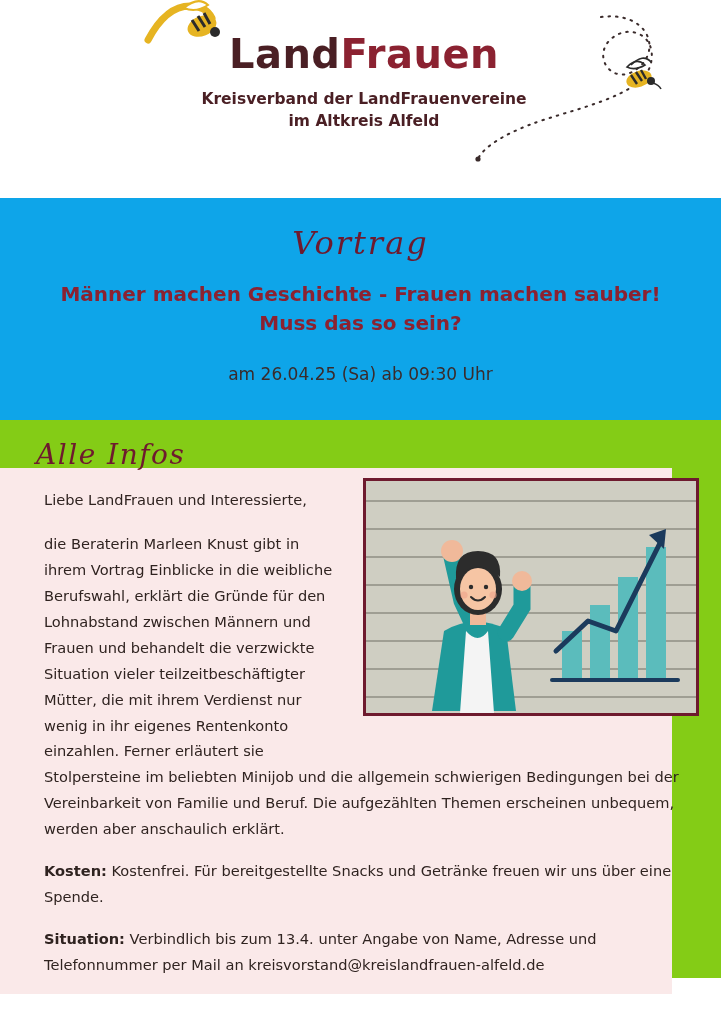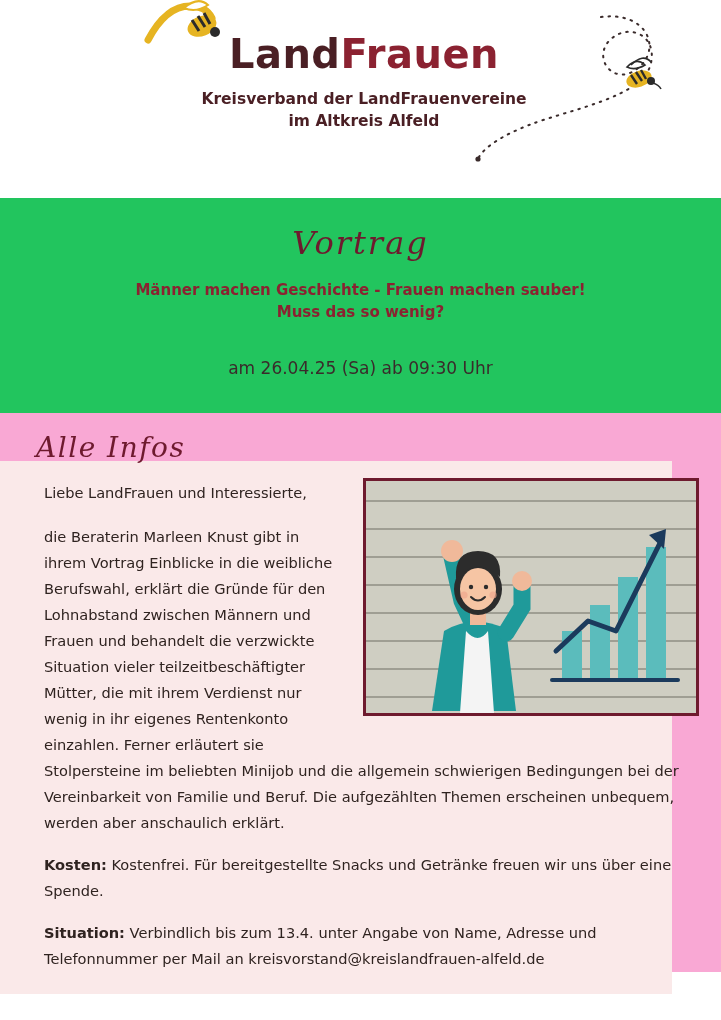--- a/index.html
+++ b/index.html
@@ -74,49 +74,49 @@
   .bee-path {
     position: absolute;
     right: 40px;
     top: 5px;
     width: 230px;
     height: 160px;
   }
 
   
   .event-banner {
-    background: #22c55e;
+    background: #0ea5e9;
     padding: 26px 26px 30px 26px;
     text-align: center;
   }
   .script-vortrag {
     font-family: "DejaVu Serif", serif;
     font-style: italic;
     font-size: 32px;
     color: #6e1a2e;
     letter-spacing: 2px;
     margin-bottom: 18px;
   }
   .event-title {
     color: #8b2231;
-    font-size: 15px;
+    font-size: 20px;
     font-weight: bold;
     line-height: 1.45;
-    margin-bottom: 30px;
+    margin-bottom: 22px;
   }
   .event-meta {
     color: #3a2b2b;
     font-size: 17px;
     line-height: 1.75;
   }
 
   
   .info-section {
     position: relative;
-    background: #f9a8d4;
+    background: #84cc16;
   }
   .info-head {
     font-family: "DejaVu Serif", serif;
     font-style: italic;
     font-size: 28px;
     color: #6e1a2e;
     letter-spacing: 1.5px;
     padding: 18px 0 8px 36px;
   }
   .info-bg {
@@ -220,21 +220,21 @@
         <div>Kreisverband der LandFrauenvereine</div>
         <div>im Altkreis Alfeld</div>
       </div>
     </div>
   </div>
 
   <div class="event-banner">
     <div class="script-vortrag">Vortrag</div>
     <div class="event-title">
       <div>Männer machen Geschichte - Frauen machen sauber!</div>
-      <div>Muss das so wenig?</div>
+      <div>Muss das so sein?</div>
     </div>
     <div class="event-meta">
       <div>am 26.04.25 (Sa) ab 09:30 Uhr</div>
     </div>
   </div>
 
   <div class="info-section">
     <div class="info-bg"></div>
 
     <div class="info-head" style="position:relative;z-index:2;">Alle Infos</div>

